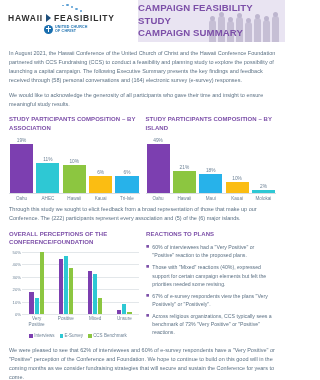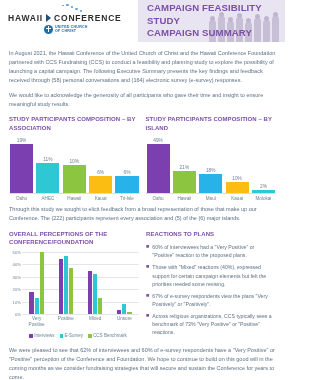--- a/index.html
+++ b/index.html
@@ -66,21 +66,20 @@
   .ucc-text { font-size: 3.6px; color: #1a6faf; line-height: 1.25; font-weight: bold; letter-spacing: .2px; }
 
   .title-box {
     flex: 1;
     background: #e9e4f2;
     position: relative;
     overflow: hidden;
     display: flex;
     flex-direction: column;
     justify-content: center;
-    padding-left: 9px;
   }
   .title-photo {
     position: absolute; right: 0; top: 0; bottom: 0; width: 78px;
     opacity: .45;
   }
   .ph { position: absolute; bottom: 0; background: #9d94b3; border-radius: 3px 3px 0 0; }
   .phh { position: absolute; background: #8a7fa5; border-radius: 50%; }
   .title-line {
     font-size: 9.6px;
     font-weight: bold;
@@ -207,21 +206,21 @@
       <div class="islands">
         <span class="isle" style="width:2px;height:1.4px;left:0px;top:1px;"></span>
         <span class="isle" style="width:2.6px;height:1.6px;left:4px;top:0px;"></span>
         <span class="isle" style="width:2.2px;height:1.6px;left:9px;top:2px;"></span>
         <span class="isle" style="width:3px;height:1.8px;left:13px;top:4px;"></span>
         <span class="isle" style="width:2.4px;height:1.6px;left:18px;top:6px;"></span>
       </div>
       <div class="logo-row">
         <span class="logo-word">HAWAII</span>
         <span class="tri"></span>
-        <span class="logo-word">CONFERENCE</span>
+        <span class="logo-word">FEASIBILITY</span>
       </div>
       <div class="ucc-row">
         <span class="ucc-circle"></span>
         <span class="ucc-text">
           <span>UNITED CHURCH</span><br>
           <span>OF CHRIST</span>
         </span>
       </div>
     </div>
     <div class="title-box">

